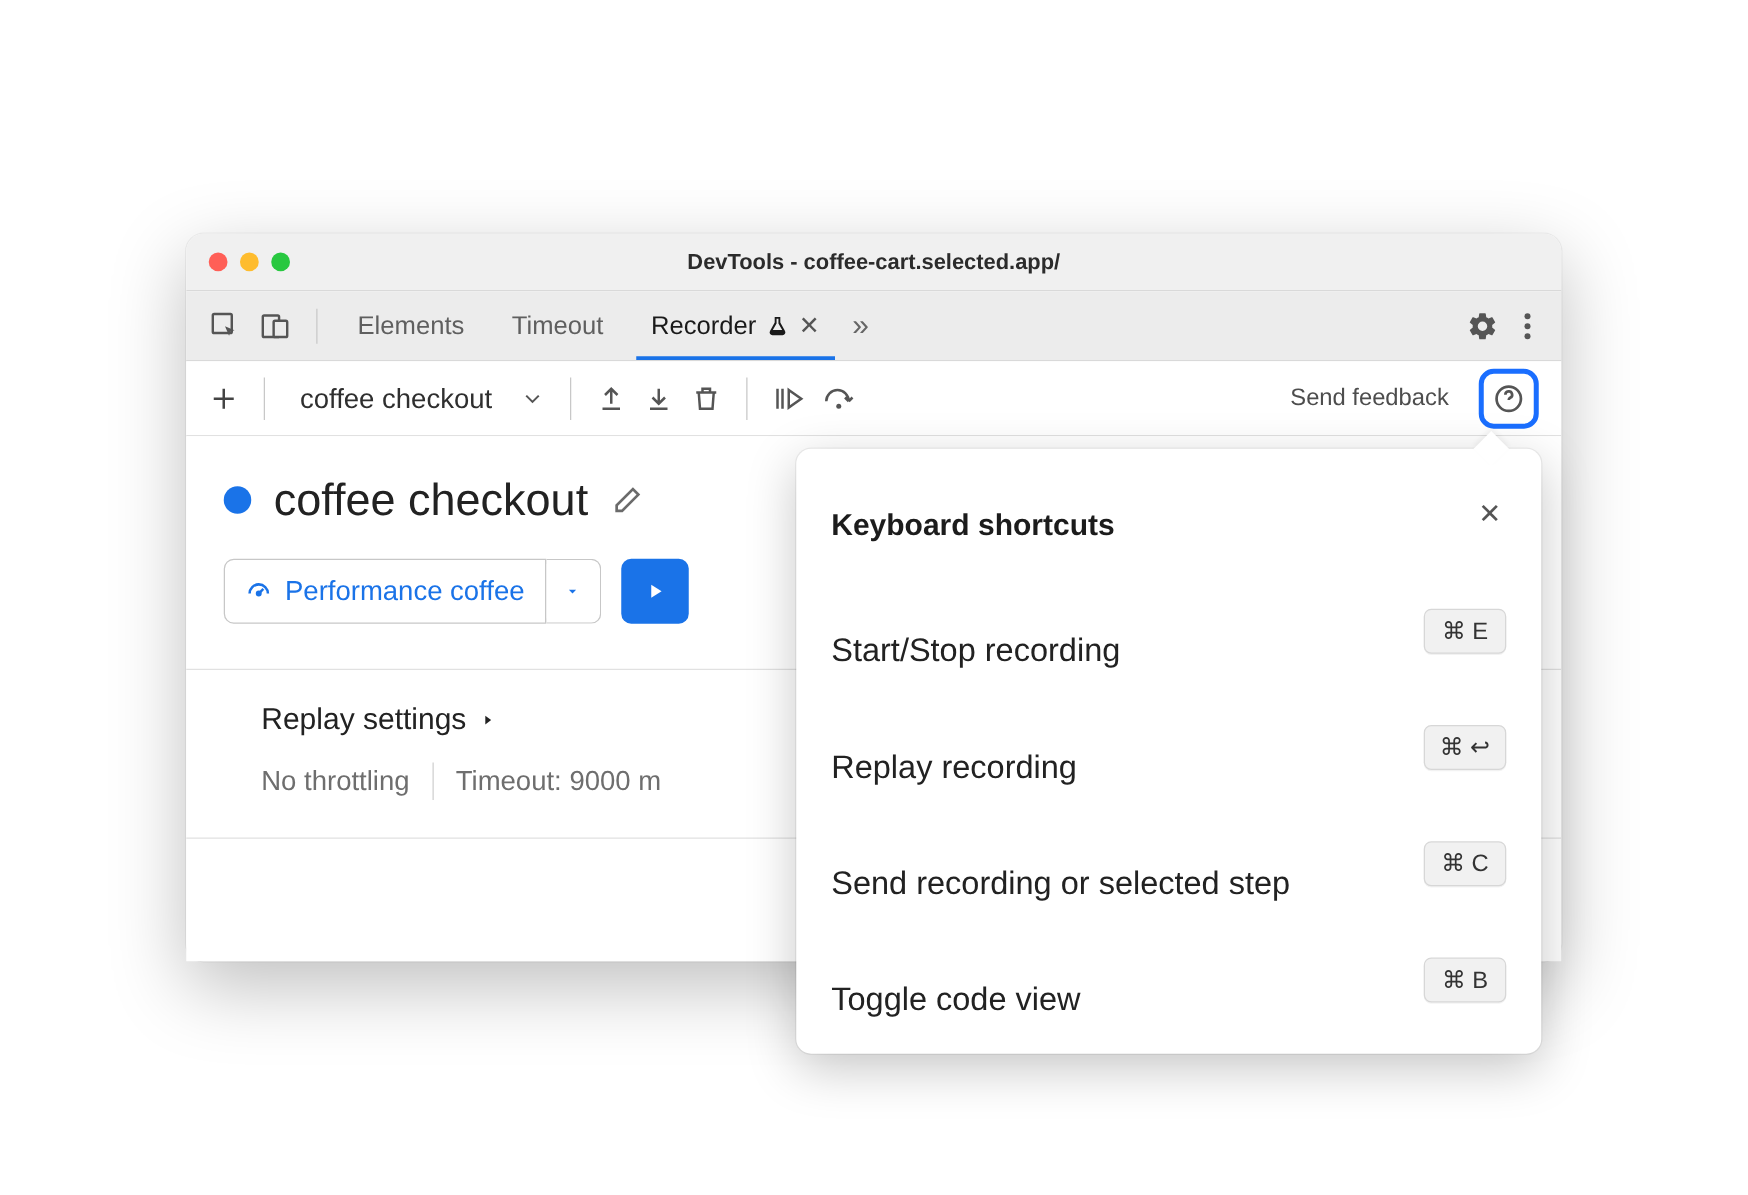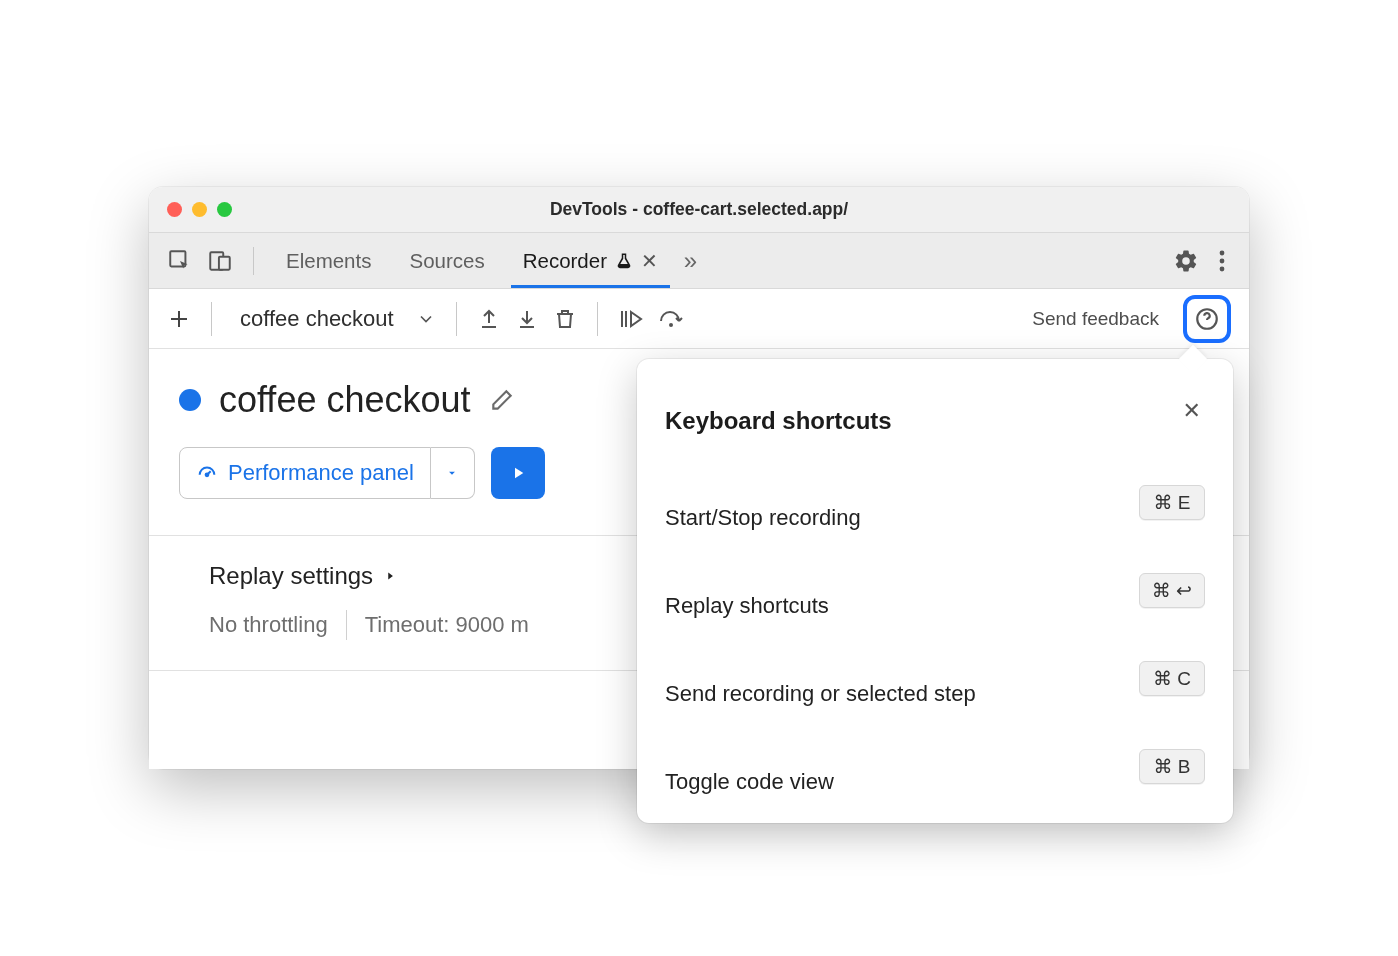--- a/index.html
+++ b/index.html
@@ -130,21 +130,21 @@
   .popover::before {
     content:""; position:absolute; top:-10px; right:30px;
     width:20px; height:20px; background:#fff; transform:rotate(45deg);
     box-shadow: -2px -2px 4px rgba(0,0,0,0.05);
   }
   .pop-head { display:flex; align-items:center; justify-content:space-between; margin-bottom: 38px;}
   .pop-title { font-size: 24px; font-weight: 700; color:#1c1c1c;margin-top:20px; }
   .pop-close { color:#555; font-size:22px; cursor:pointer; padding:4px;}
   .sc-row { display:flex; align-items:center; justify-content:space-between; margin-bottom: 30px;}
   .sc-row:last-child { margin-bottom: 8px; }
-  .sc-label { font-size: 22px; color:#222;margin-top:32px; }
+  .sc-label { font-size: 26px; color:#222;margin-top:32px; }
   .kbd {
     display:inline-flex; align-items:center; gap:6px;
     background:#f1f1f1; border:1px solid #d7d7d7; border-radius:6px;
     padding: 5px 12px; font-size:19px; color:#333; font-family:inherit;
     box-shadow: 0 1px 0 rgba(0,0,0,0.05);
     min-width: 66px; justify-content:center;
   }
   svg { display:block; }
 </style>
 </head>
@@ -172,21 +172,21 @@
       <svg width="26" height="26" viewBox="0 0 24 24" fill="none" stroke="currentColor" stroke-width="1.8">
         <rect x="3" y="4" width="12" height="16" rx="1"></rect>
           <rect x="11" y="8" width="10" height="12" rx="1" fill="#ececec"></rect>
       </svg>
     </div>
     <div class="sep"></div>
     <div class="tab">
         <span>Elements</span>
       </div>
     <div class="tab">
-        <span>Sources</span>
+        <span>Timeout</span>
       </div>
     <div class="tab active">
       <span>Recorder</span>
       <span>
         <svg width="18" height="18" viewBox="0 0 24 24" fill="currentColor">
             <path d="M9 2v6l-5 9a3 3 0 0 0 2.6 4.5h10.8A3 3 0 0 0 20 17l-5-9V2h-6zm2 2h2v5l4 7H7l4-7V4z"></path>
           </svg>
       </span>
       <span style="color:#555;font-size:20px;">✕</span>
     </div>
@@ -269,21 +269,21 @@
 
     <div class="button-row">
       <div class="perf-btn">
         <span>
           <svg width="22" height="22" viewBox="0 0 24 24" fill="none" stroke="currentColor" stroke-width="2.2">
               <path d="M4 14a8 8 0 1 1 16 0"></path>
               <path d="M12 14l4-4"></path>
               <circle cx="12" cy="14" r="1.5" fill="currentColor"></circle>
             </svg>
         </span>
-        <span>Performance panel</span>
+        <span>Performance coffee</span>
       </div>
       <div class="perf-drop">
         <svg width="14" height="14" viewBox="0 0 24 24" fill="currentColor">
             <path d="M7 10l5 5 5-5z"></path>
           </svg>
       </div>
       <div class="replay-btn">
         <svg width="18" height="18" viewBox="0 0 24 24" fill="currentColor">
             <path d="M8 5v14l11-7z"></path>
           </svg>
@@ -314,21 +314,21 @@
   <div class="popover">
     <div class="pop-head">
       <div class="pop-title">Keyboard shortcuts</div>
       <div class="pop-close">✕</div>
     </div>
     <div class="sc-row">
       <div class="sc-label">Start/Stop recording</div>
       <div class="kbd">⌘ E</div>
     </div>
     <div class="sc-row">
-      <div class="sc-label">Replay shortcuts</div>
+      <div class="sc-label">Replay recording</div>
       <div class="kbd">⌘ ↩</div>
     </div>
     <div class="sc-row">
       <div class="sc-label">Send recording or selected step</div>
       <div class="kbd">⌘ C</div>
     </div>
     <div class="sc-row">
       <div class="sc-label">Toggle code view</div>
       <div class="kbd">⌘ B</div>
     </div>

